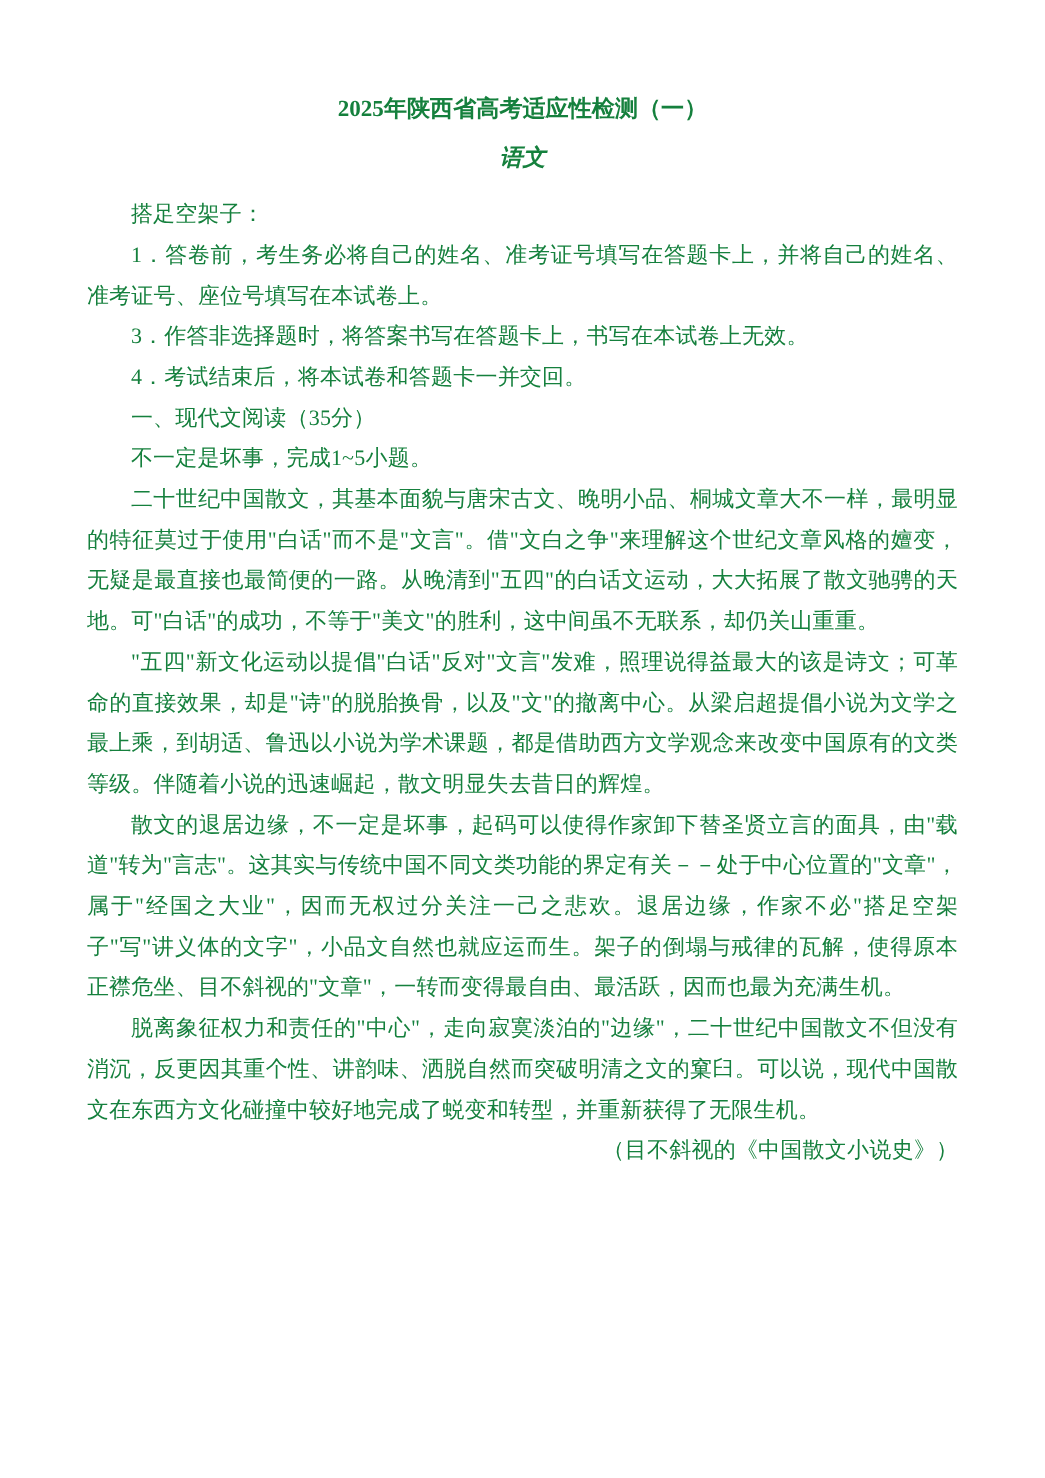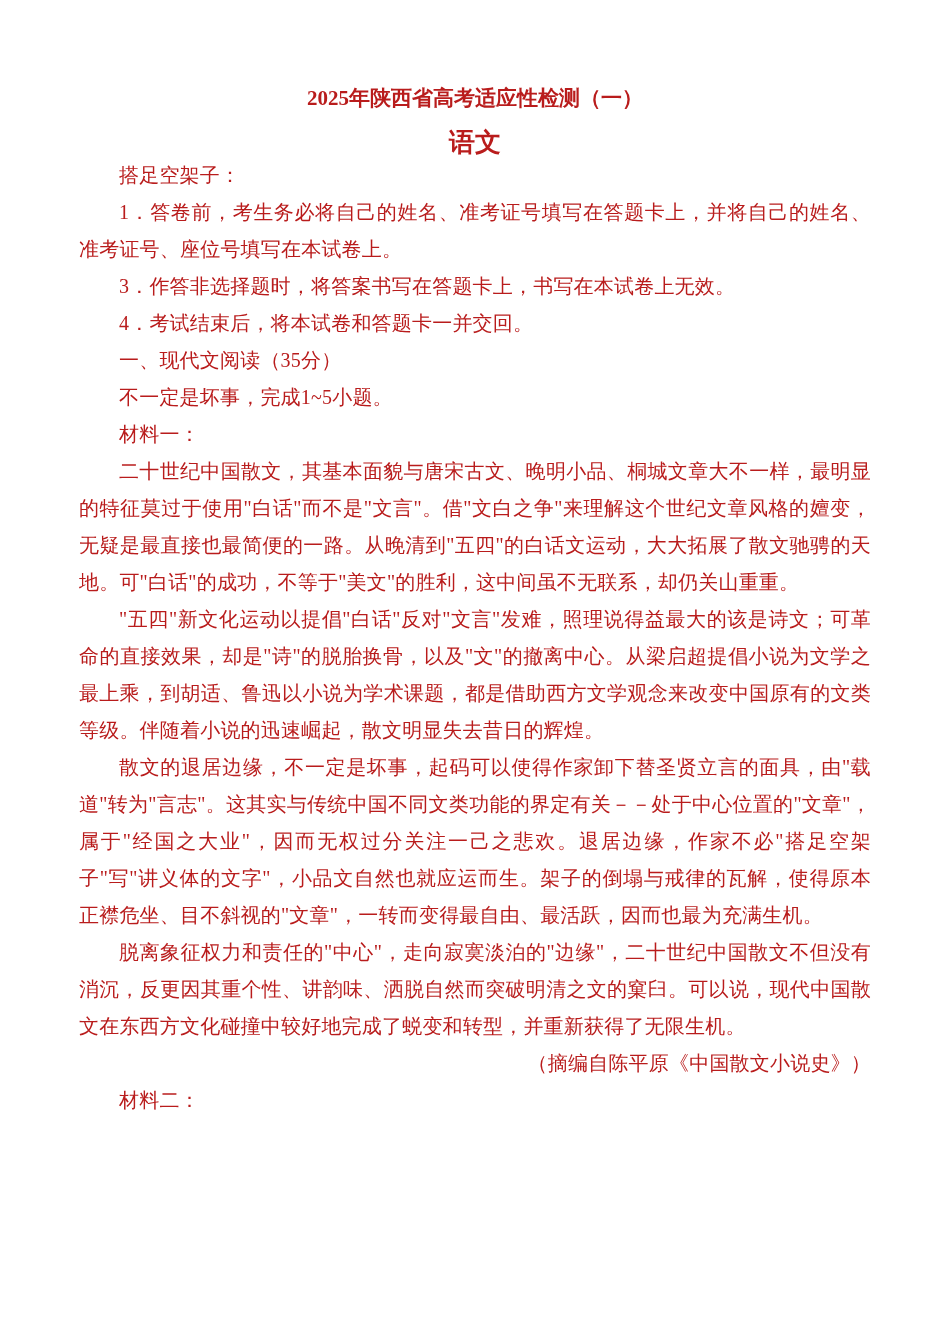--- a/index.html
+++ b/index.html
@@ -2,37 +2,38 @@
 <html><head>
 <meta charset="utf-8">
 <style>
   * { margin: 0; padding: 0; box-sizing: border-box; }
   html, body { background: #ffffff; }
   .page {
     width: 942px;
     min-height: 1344px;
     margin: 0 auto;
     background: #ffffff;
-    color: #b91c1c;
+    color: #15803d;
     font-family: "Liberation Serif", "DejaVu Serif", serif;
     padding: 84px 75px 60px 75px;
   }
   .doc-title {
     text-align: center;
     font-size: 21px;
     font-weight: bold;
     line-height: 28px;
   }
   .doc-subject {
     text-align: center;
-    font-size: 26px;
+    font-size: 21px;
     font-weight: bold;
     line-height: 28px;
     margin-top: 17px;
-    margin-bottom: 0;
+    margin-bottom: 20px;
+    font-style: italic;
   }
   .body-text p {
     font-size: 20px;
     line-height: 37px;
     text-align: justify;
     text-indent: 2em;
     letter-spacing: 0.2px;
   }
   .body-text p.right {
     text-align: right;
@@ -46,21 +47,19 @@
   <h1 class="doc-title">2025年陕西省高考适应性检测（一）</h1>
   <h2 class="doc-subject">语文</h2>
 
   <div class="body-text">
     <p>搭足空架子：</p>
     <p>1．答卷前，考生务必将自己的姓名、准考证号填写在答题卡上，并将自己的姓名、准考证号、座位号填写在本试卷上。</p>
     <p>3．作答非选择题时，将答案书写在答题卡上，书写在本试卷上无效。</p>
     <p>4．考试结束后，将本试卷和答题卡一并交回。</p>
     <p>一、现代文阅读（35分）</p>
     <p>不一定是坏事，完成1~5小题。</p>
-    <p>材料一：</p>
     <p>二十世纪中国散文，其基本面貌与唐宋古文、晚明小品、桐城文章大不一样，最明显的特征莫过于使用"白话"而不是"文言"。借"文白之争"来理解这个世纪文章风格的嬗变，无疑是最直接也最简便的一路。从晚清到"五四"的白话文运动，大大拓展了散文驰骋的天地。可"白话"的成功，不等于"美文"的胜利，这中间虽不无联系，却仍关山重重。</p>
     <p>"五四"新文化运动以提倡"白话"反对"文言"发难，照理说得益最大的该是诗文；可革命的直接效果，却是"诗"的脱胎换骨，以及"文"的撤离中心。从梁启超提倡小说为文学之最上乘，到胡适、鲁迅以小说为学术课题，都是借助西方文学观念来改变中国原有的文类等级。伴随着小说的迅速崛起，散文明显失去昔日的辉煌。</p>
     <p>散文的退居边缘，不一定是坏事，起码可以使得作家卸下替圣贤立言的面具，由"载道"转为"言志"。这其实与传统中国不同文类功能的界定有关－－处于中心位置的"文章"，属于"经国之大业"，因而无权过分关注一己之悲欢。退居边缘，作家不必"搭足空架子"写"讲义体的文字"，小品文自然也就应运而生。架子的倒塌与戒律的瓦解，使得原本正襟危坐、目不斜视的"文章"，一转而变得最自由、最活跃，因而也最为充满生机。</p>
     <p>脱离象征权力和责任的"中心"，走向寂寞淡泊的"边缘"，二十世纪中国散文不但没有消沉，反更因其重个性、讲韵味、洒脱自然而突破明清之文的窠臼。可以说，现代中国散文在东西方文化碰撞中较好地完成了蜕变和转型，并重新获得了无限生机。</p>
-    <p class="right">（摘编自陈平原《中国散文小说史》）</p>
-    <p>材料二：</p>
+    <p class="right">（目不斜视的《中国散文小说史》）</p>
   </div>
 </div>
 
 </body></html>

